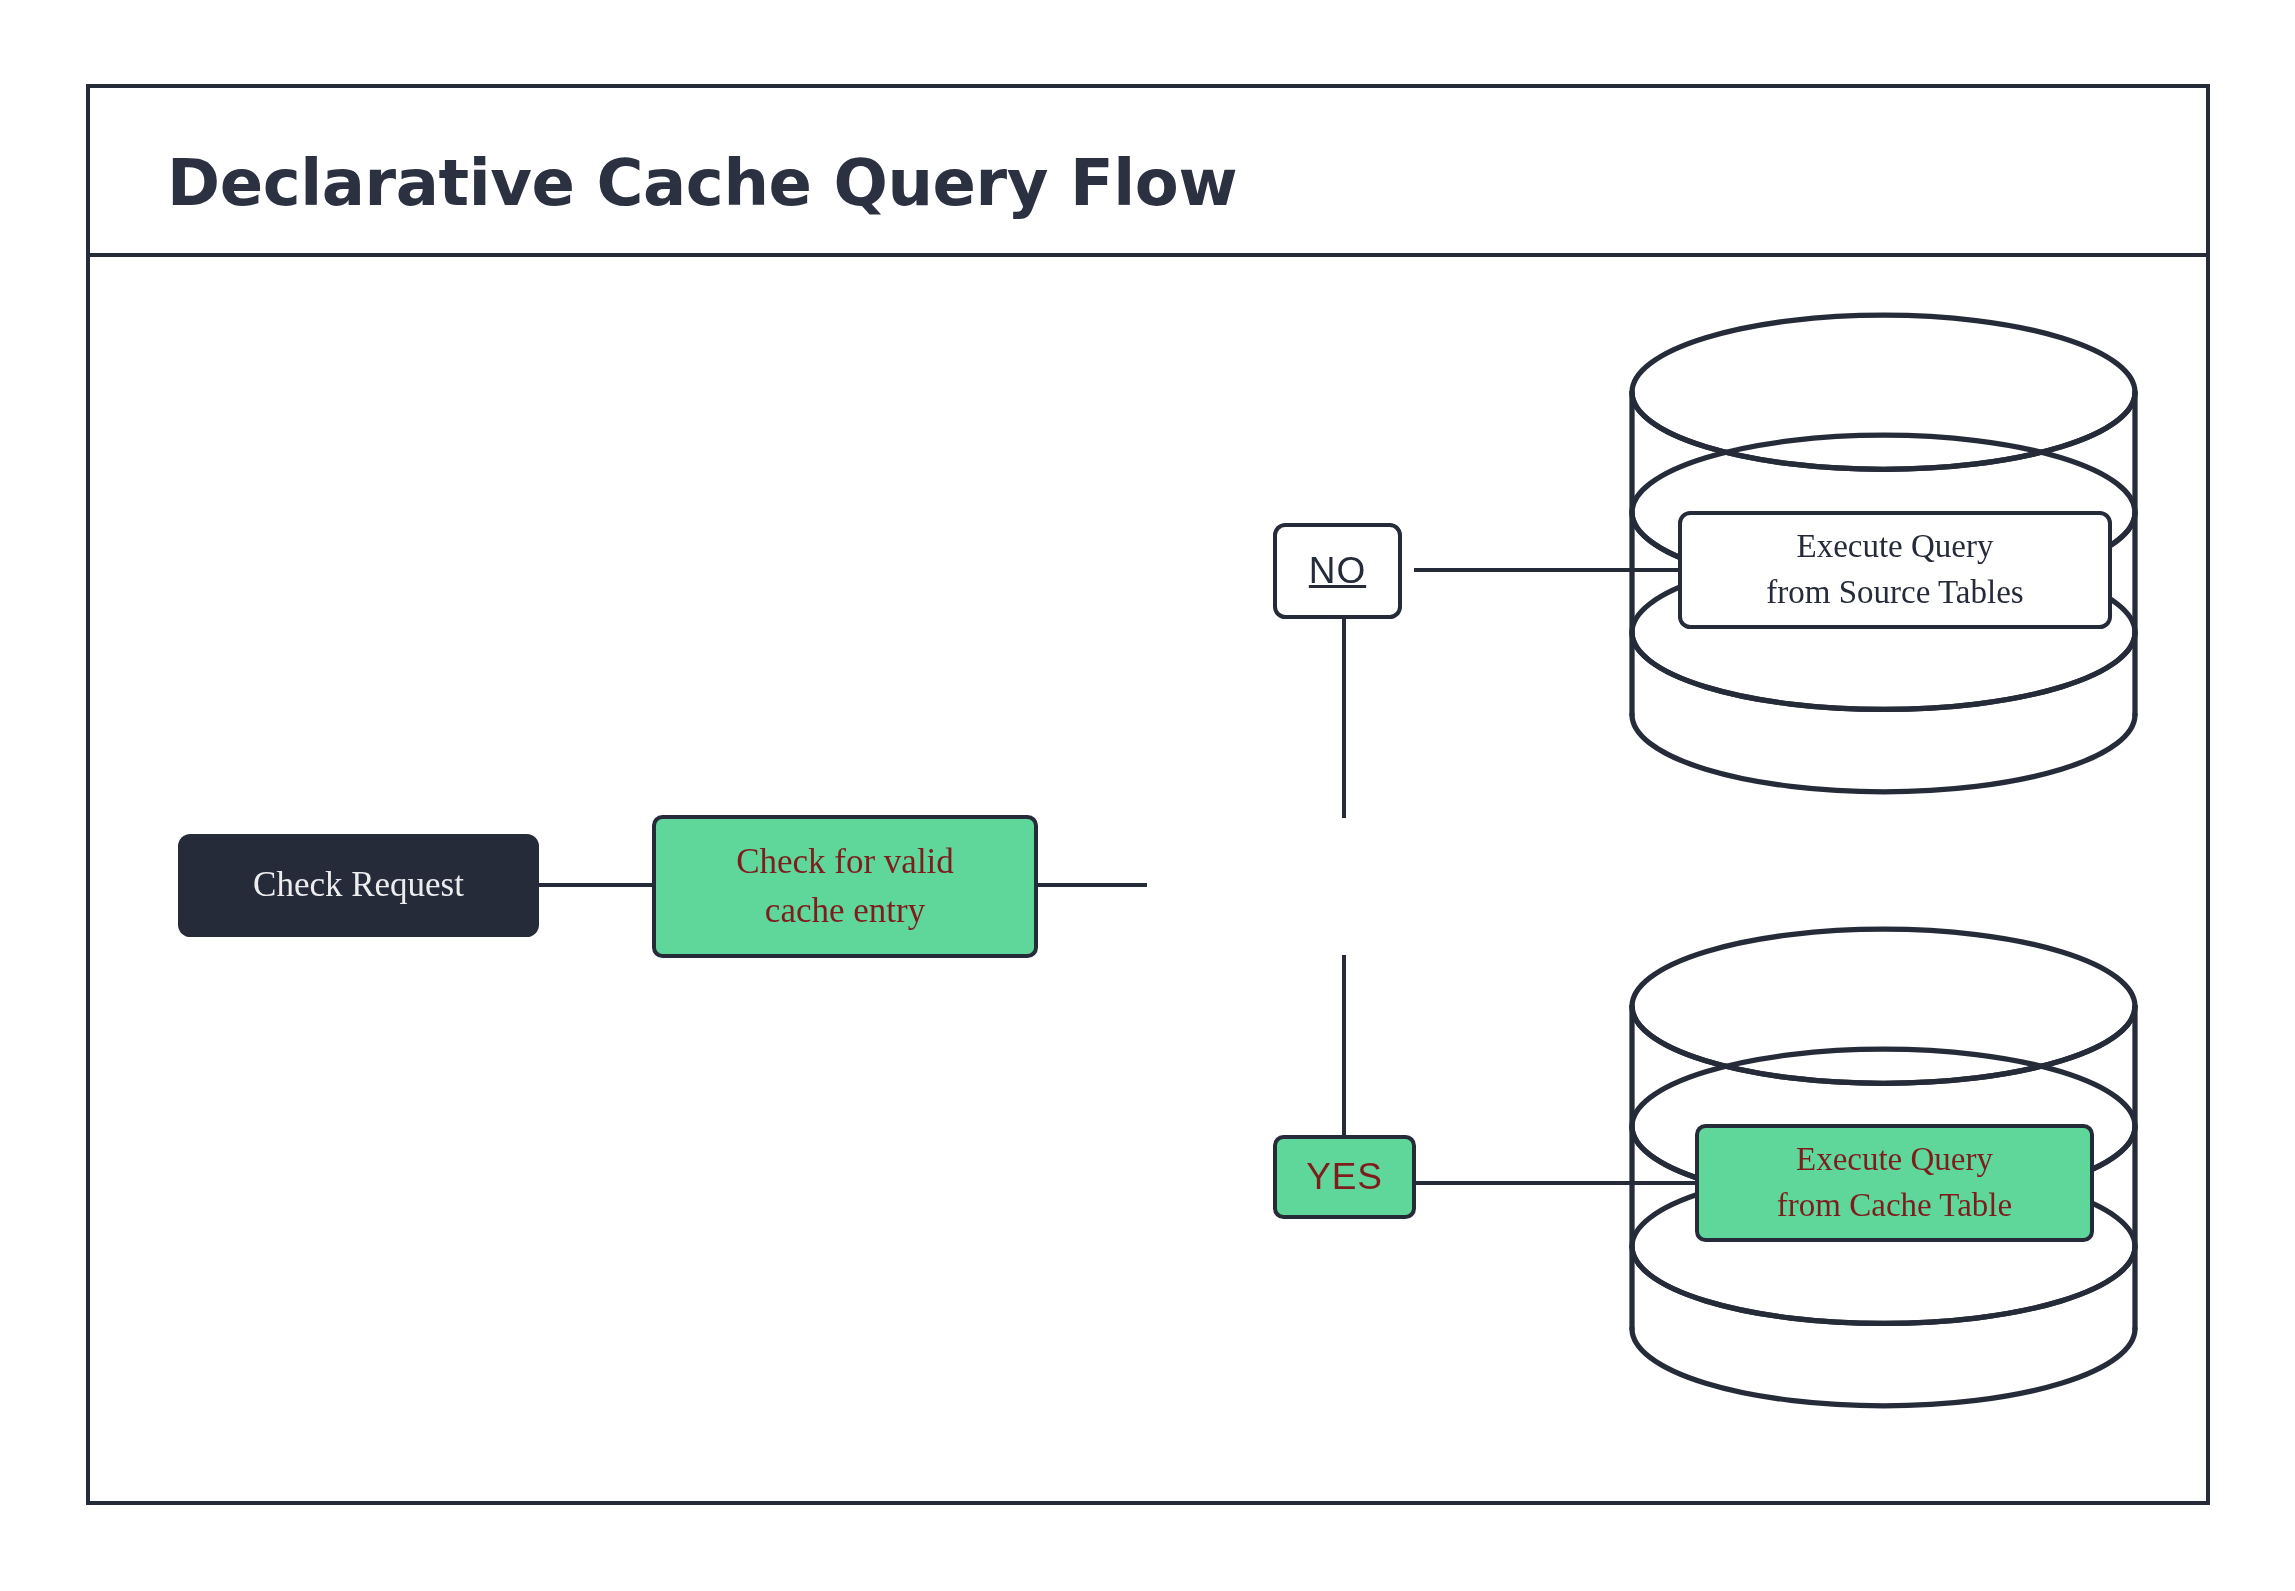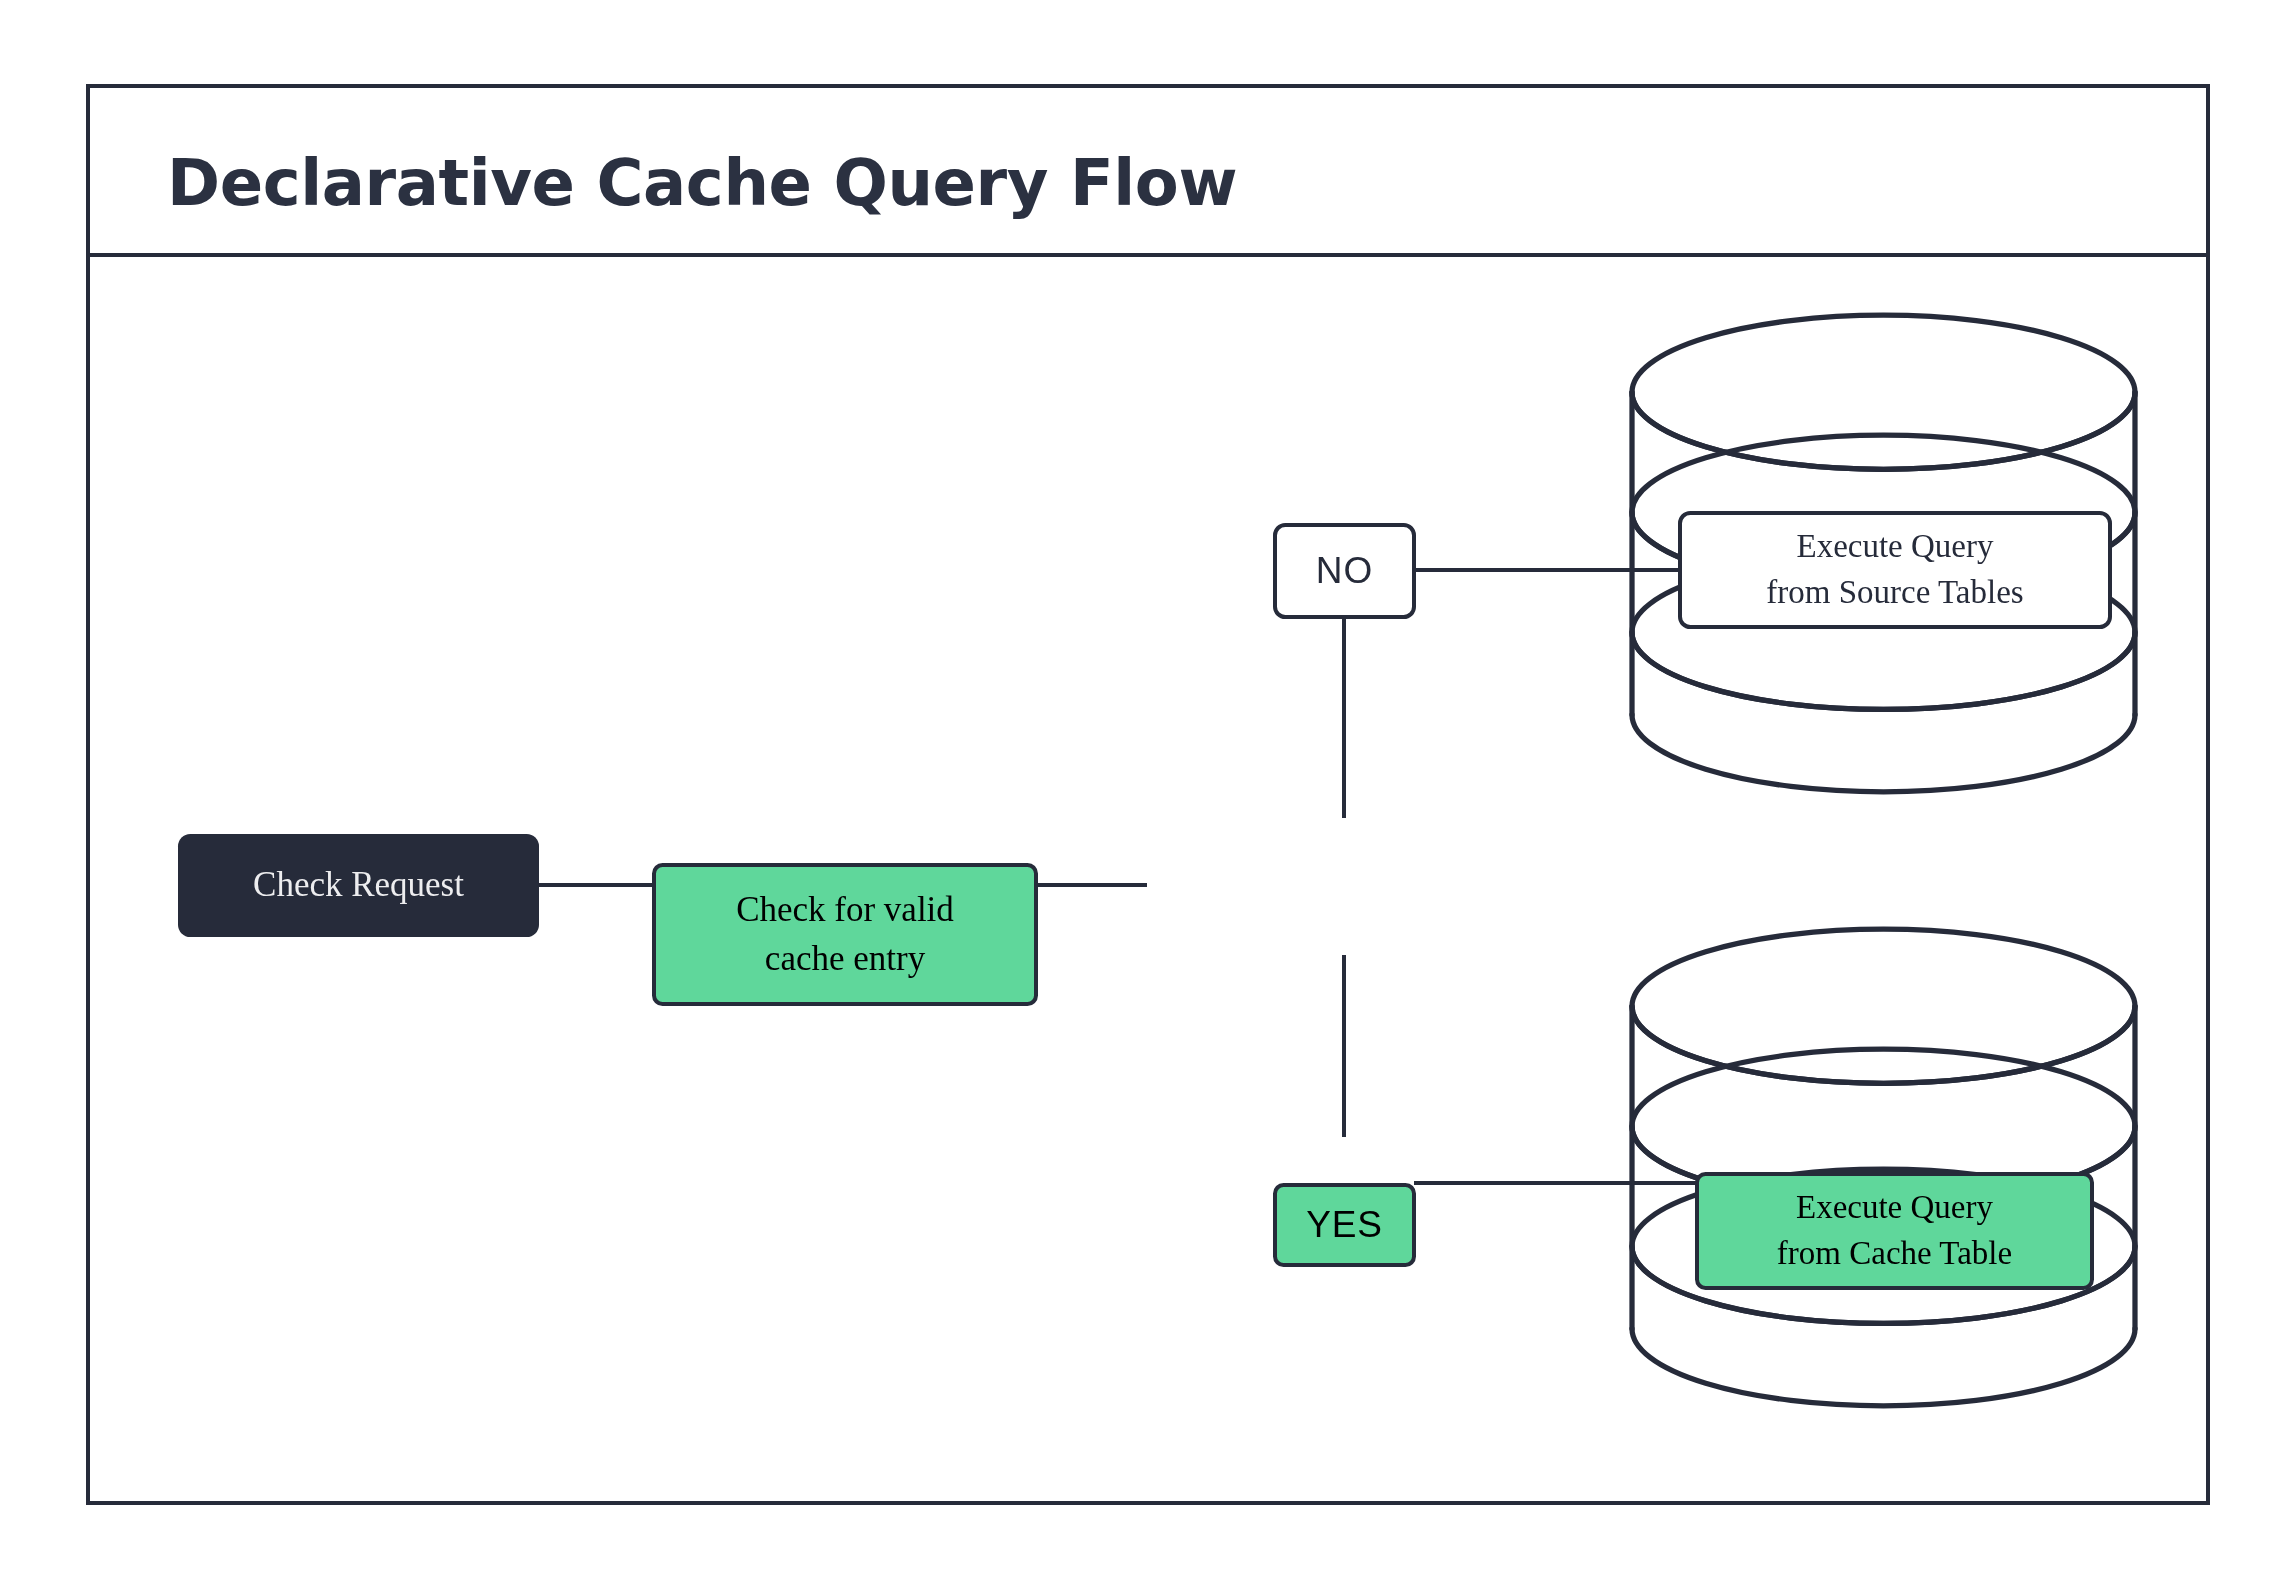--- a/index.html
+++ b/index.html
@@ -69,42 +69,41 @@
     white-space: pre-line;
     z-index: 6;
   }
   .node.dark {
     background: #262B3A;
     color: #EDEDEF;
     border-radius: 12.3px;
   }
   .node.green {
     background: #5FD79B;
-    color: #000000;
+    color: #7f1d1d;
     border: 4.4px solid #262B3A;
     border-radius: 10.5px;
-    margin-top: 48px;
   }
   .node.plain {
     background: #ffffff;
     color: #262B3A;
     border: 4.4px solid #262B3A;
     border-radius: 12.3px;
   }
   .node.label {
     font-family: "Liberation Sans", sans-serif;
     font-size: 37px;
     letter-spacing: 0.9px;
   }
 
   
   #node-query-request { left: 178px;  top: 834px;  width: 361px;  height: 103px;  font-size: 35px; }
   #node-check-cache   { left: 652px;  top: 815px;  width: 386px;  height: 143px;  font-size: 35px; }
   #node-decision      { left: 1145px; top: 815px;  width: 412px;  height: 143px;  font-size: 35px; }
-  #node-no            { left: 1273px; top: 523px;  width: 143px;  height: 96px; }
+  #node-no            { left: 1273px; top: 523px;  width: 129px;  height: 96px; text-decoration: underline; }
   #node-yes           { left: 1273px; top: 1135px; width: 143px;  height: 84px; }
   #node-src-box       { left: 1678px; top: 511px;  width: 434px;  height: 118px;  font-size: 33px; }
   #node-cache-box     { left: 1695px; top: 1124px; width: 399px;  height: 118px;  font-size: 33px; }
 
   
   .line {
     position: absolute;
     background: #262B3A;
     z-index: 2;
   }

